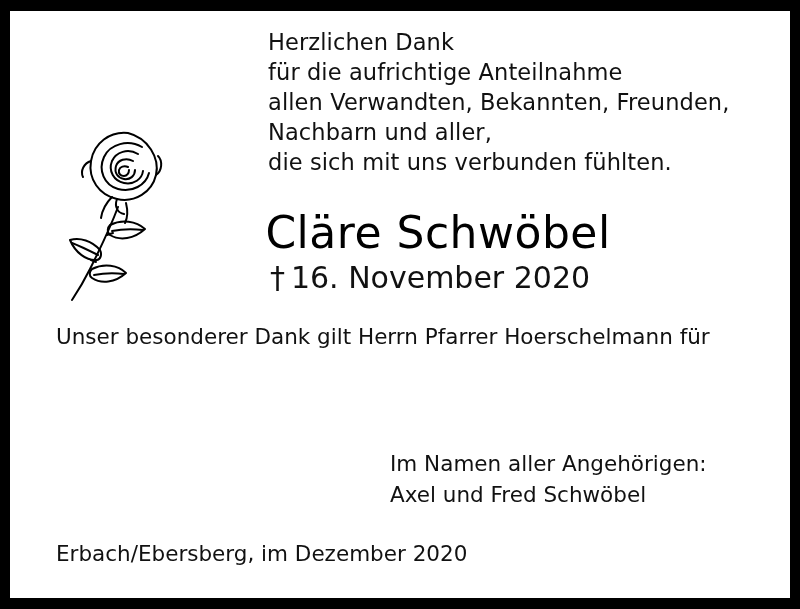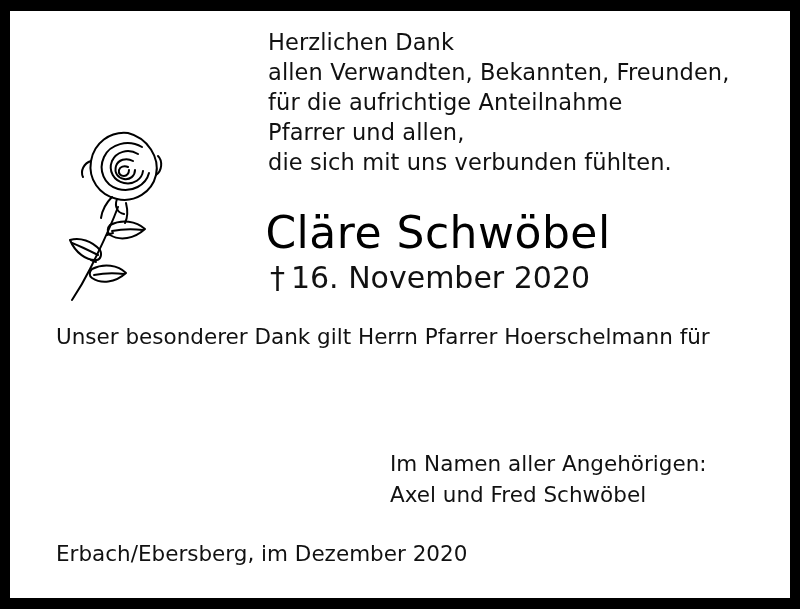--- a/index.html
+++ b/index.html
@@ -152,23 +152,23 @@
           <path d="M28 156 C38 154 50 154 58 155"></path>
 
           <path d="M41 116 L47 114"></path>
           <path d="M30 143 L25 141"></path>
         </g>
       </svg>
     </div>
 
     <div class="thanks-block">
       <div>Herzlichen Dank</div>
+      <div>für die aufrichtige Anteilnahme</div>
       <div>allen Verwandten, Bekannten, Freunden,</div>
-      <div>für die aufrichtige Anteilnahme</div>
-      <div>Pfarrer und allen,</div>
+      <div>Nachbarn und aller,</div>
       <div>die sich mit uns verbunden fühlten.</div>
     </div>
 
     <div class="name">Cläre Schwöbel</div>
 
     <div class="date">
       <span class="dagger">†</span><span>16. November 2020</span>
     </div>
 
     <div class="body-block">

